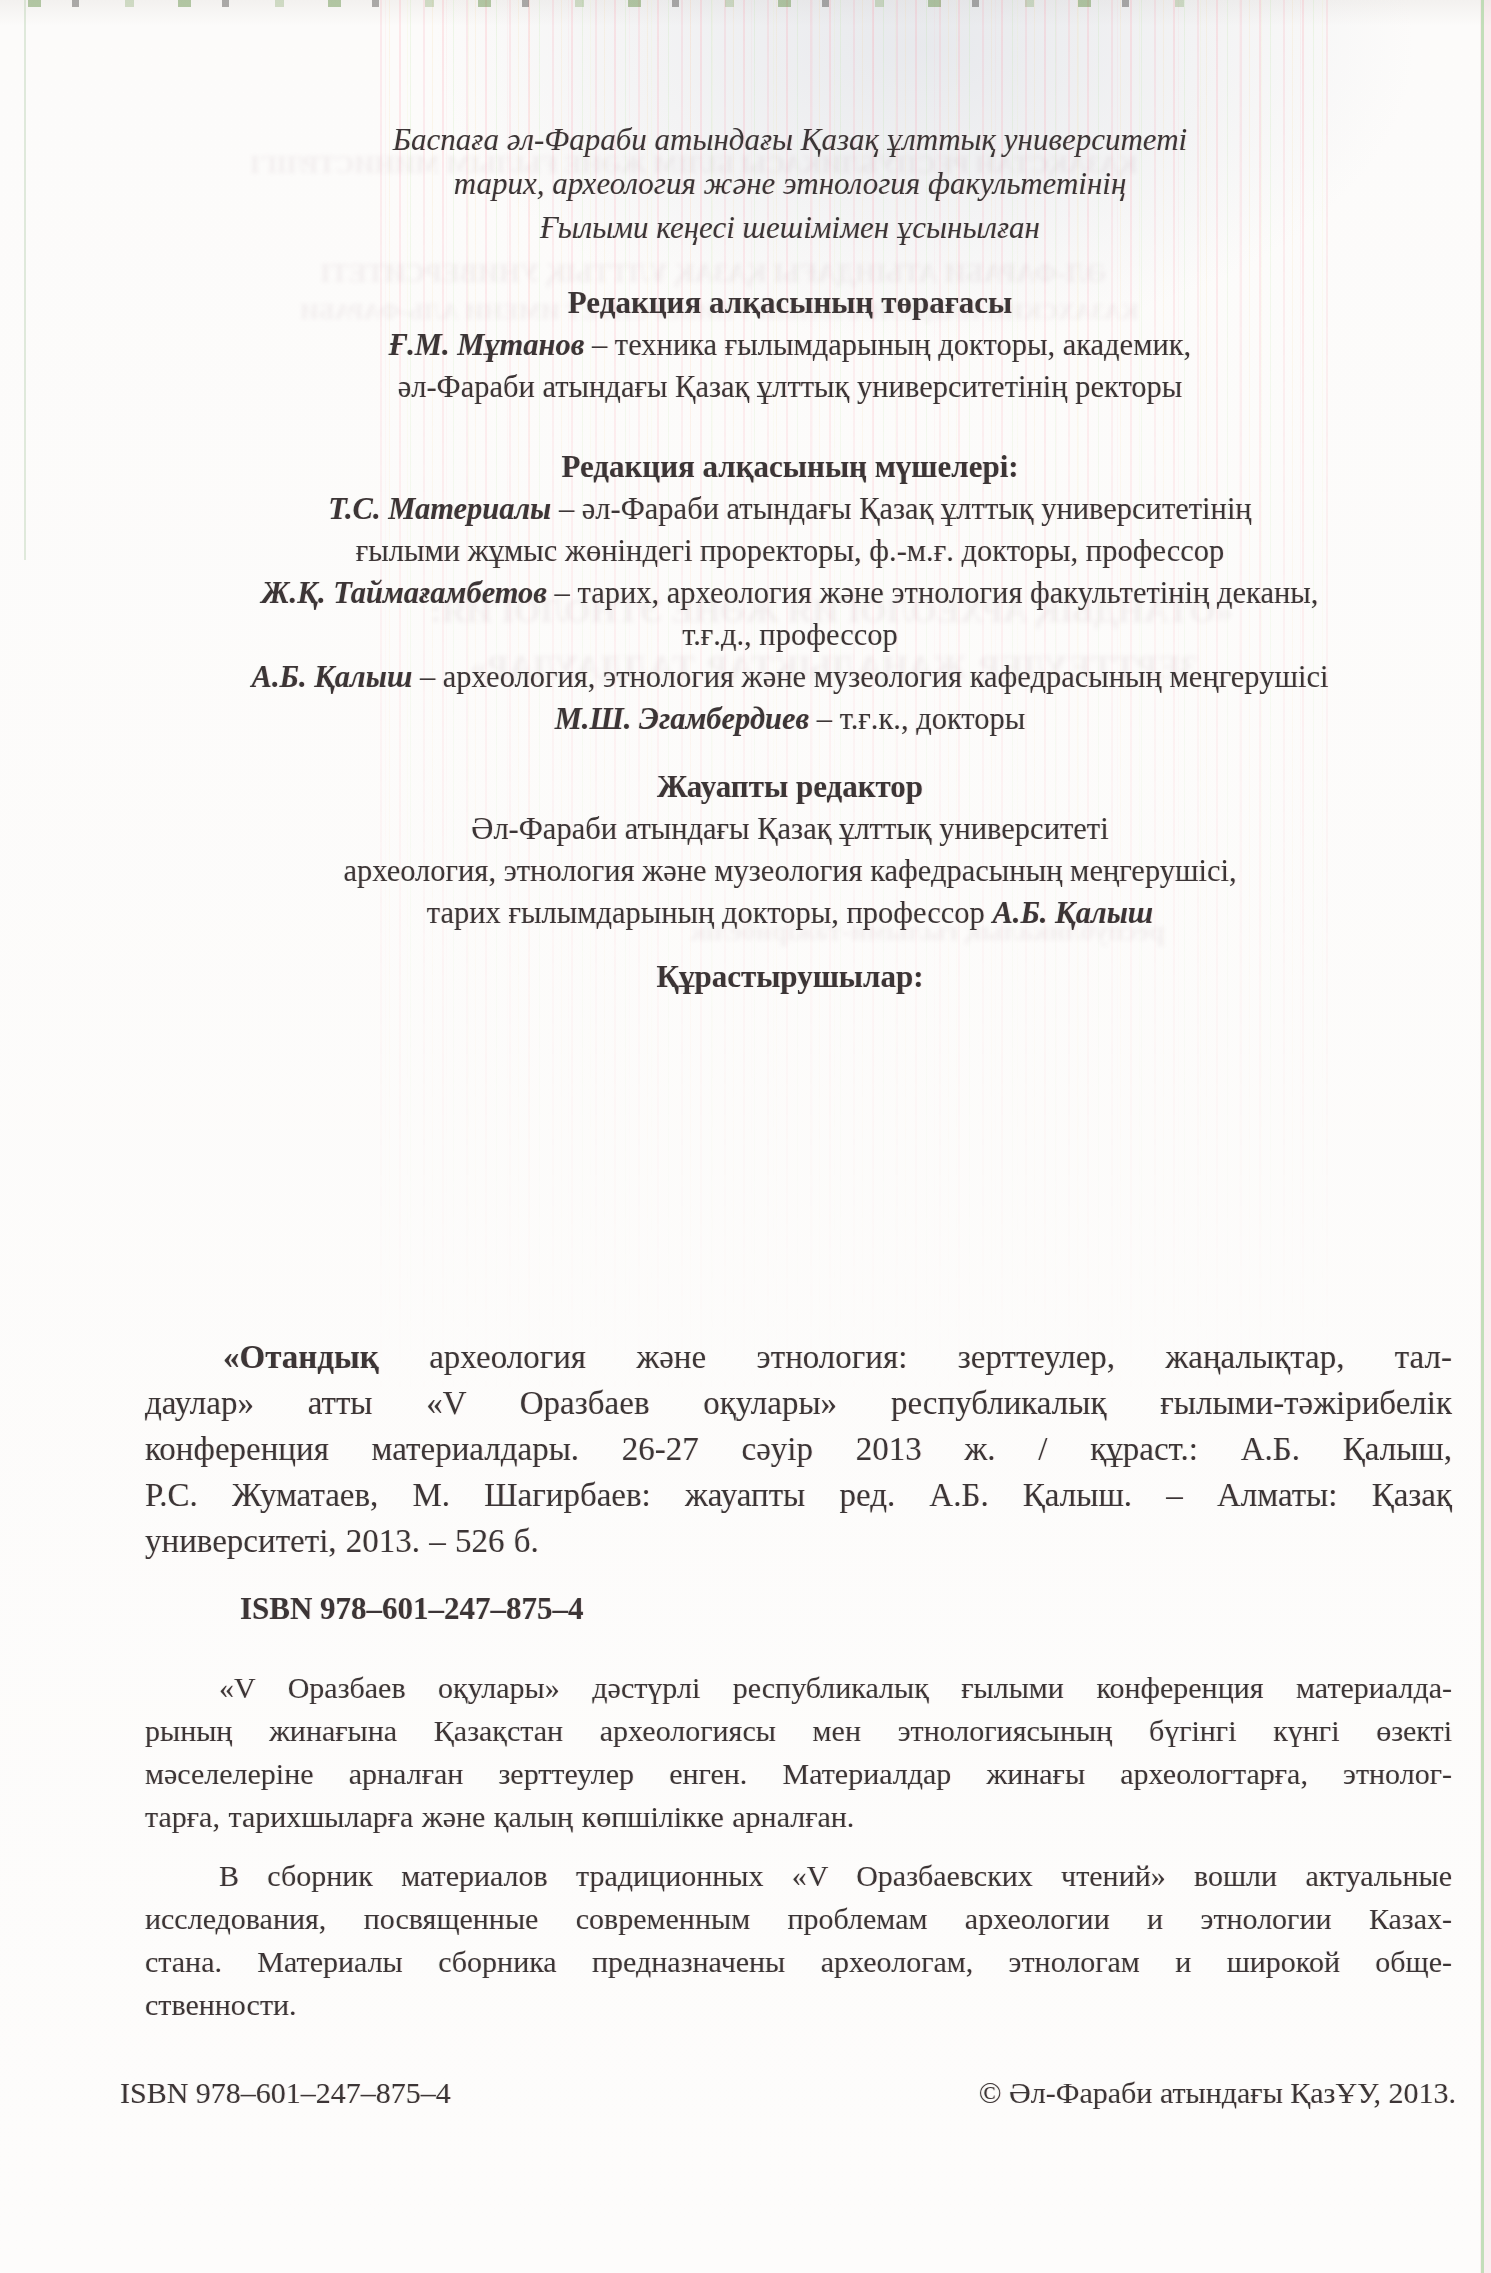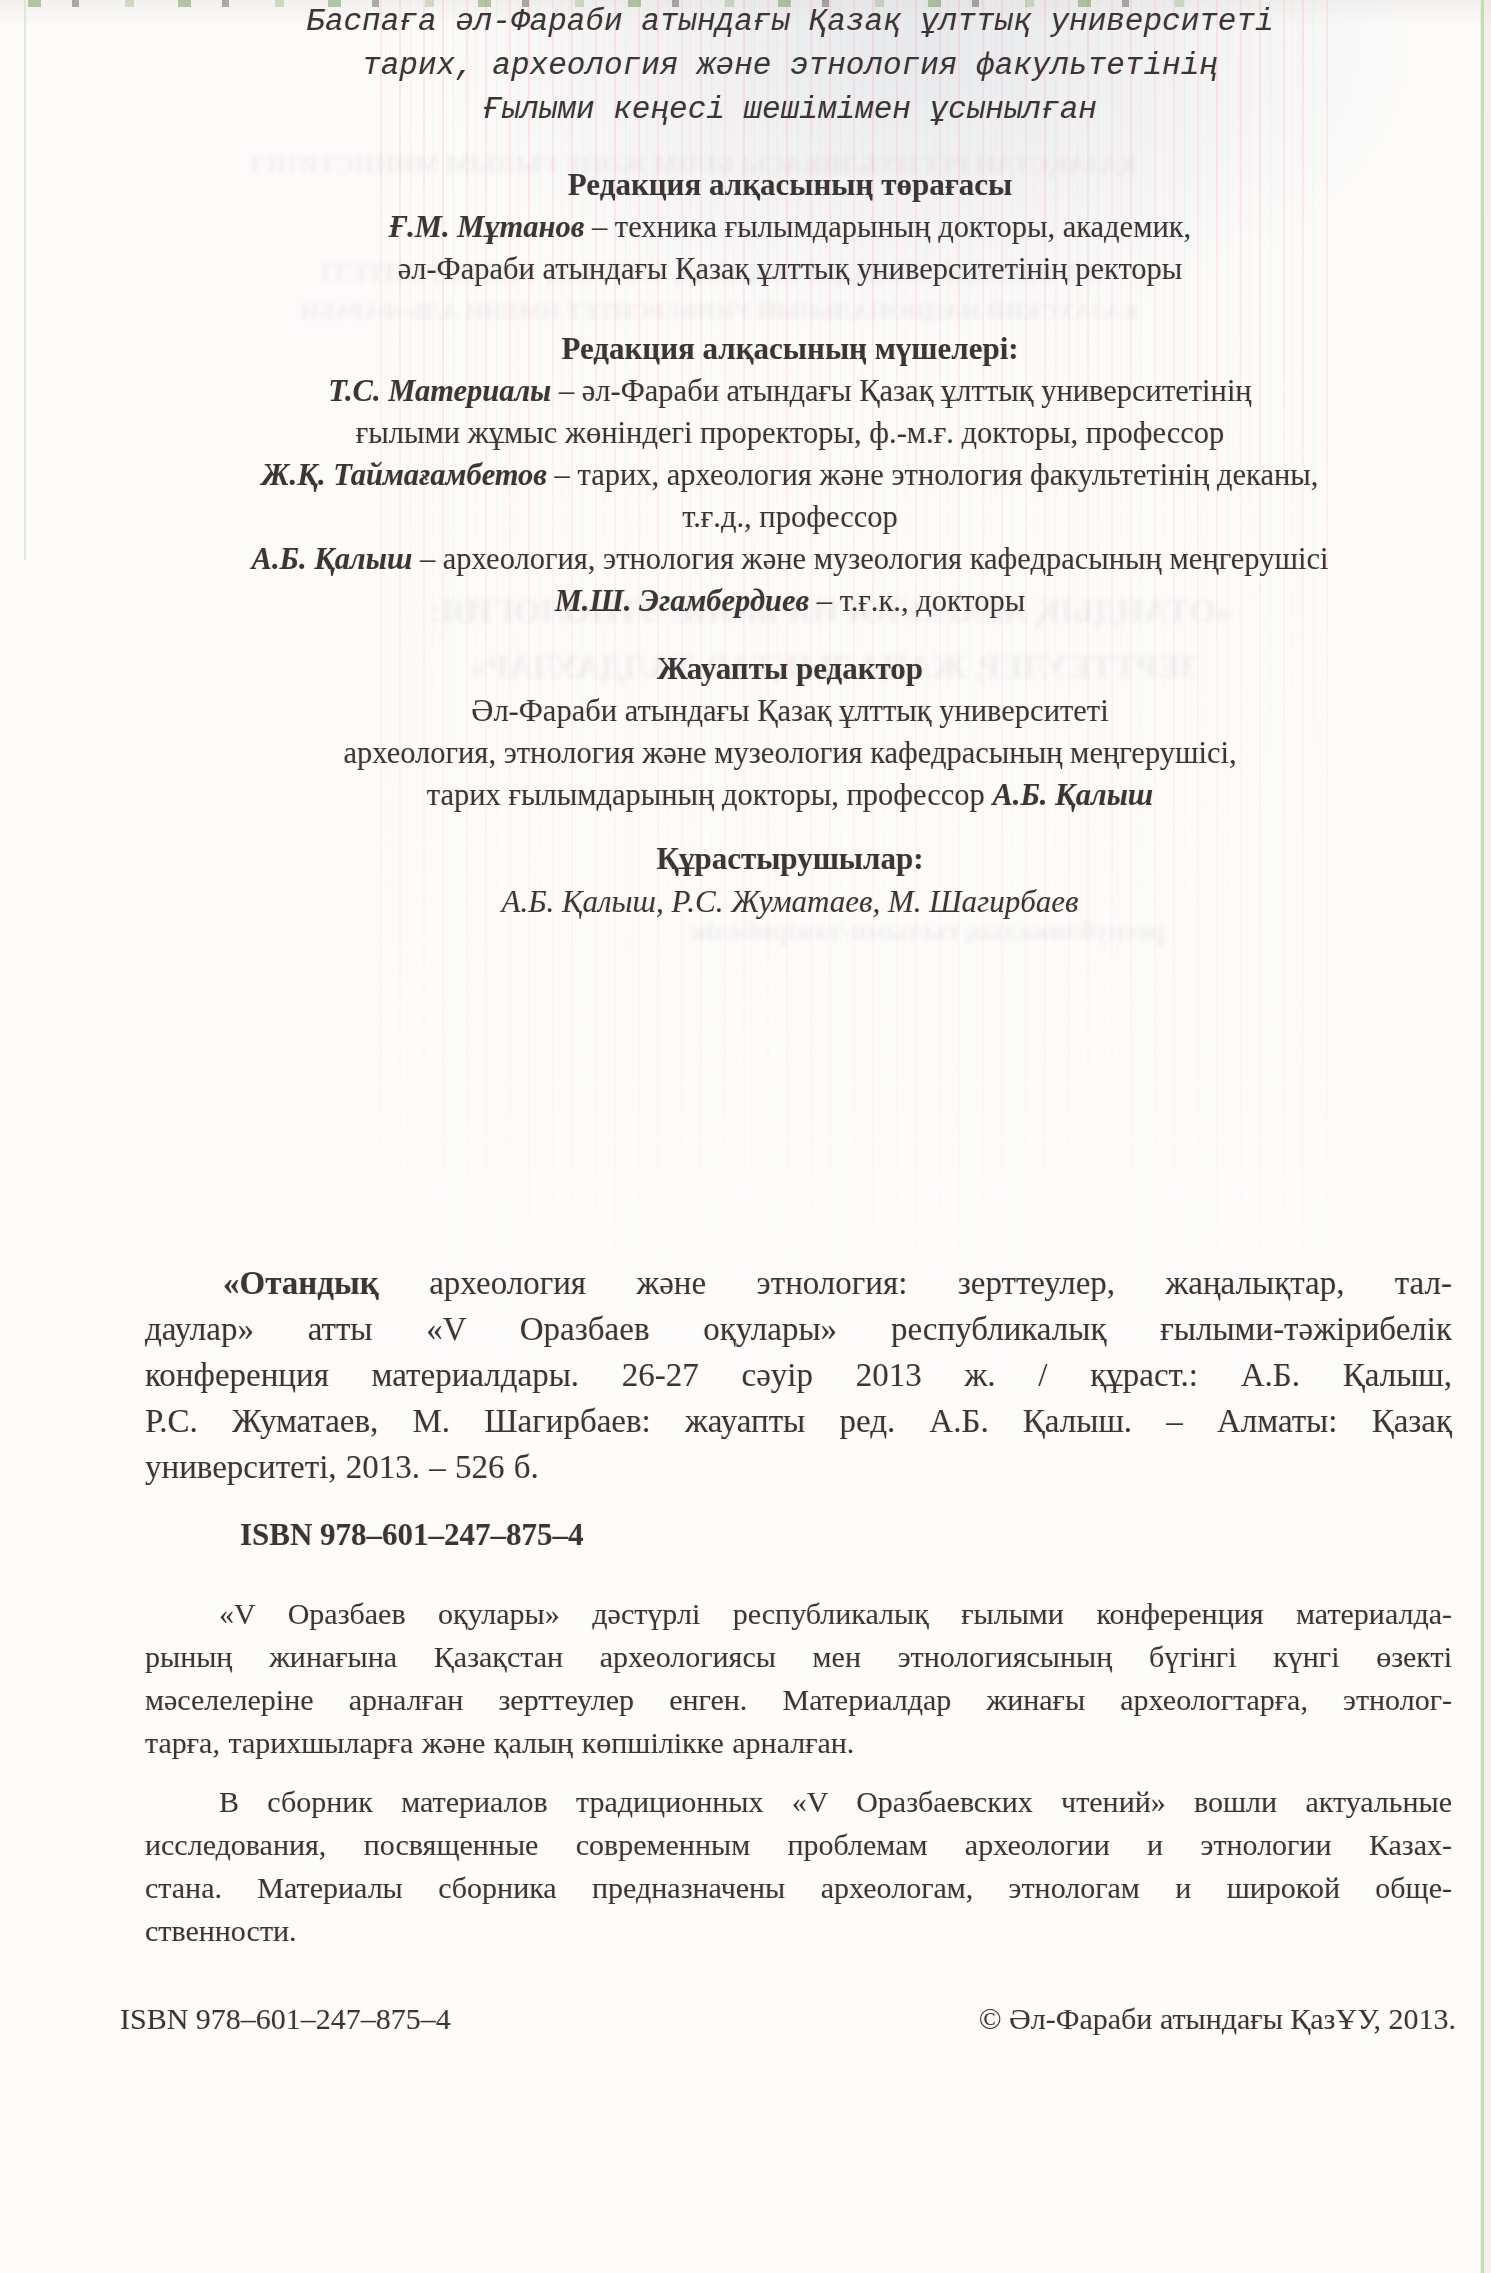--- a/index.html
+++ b/index.html
@@ -67,22 +67,22 @@
   
   .content{
     position:relative;
     margin-left:120px;width:1340px;
   }
   .scan-text{
     text-shadow:1px 0 0 rgba(170,60,80,0.10), -1px 0 0 rgba(60,130,70,0.09);
   }
   .centered{text-align:center;}
   .approval{
-    margin:0;
-    font-style:italic;font-size:31px;line-height:44px;font-family:Liberation Mono, monospace;
+    margin:0;padding-top:118px;
+    font-style:italic;font-size:31px;line-height:44px;
   }
   .sec{margin:0;}
   .sec .heading{font-weight:bold;font-size:31px;}
   .sec .line{font-size:30.5px;}
   .sec-chairman{padding-top:32px;}
   .sec-chairman .heading,.sec-chairman .line{line-height:42px;}
   .sec-board{padding-top:38px;}
   .sec-board .heading,.sec-board .line{line-height:42px;}
   .sec-editor{padding-top:26px;}
   .sec-editor .heading,.sec-editor .line{line-height:42px;}
@@ -165,21 +165,20 @@
 
     <div class="sec sec-editor centered">
       <div class="heading">Жауапты редактор</div>
       <div class="line"><span>Әл-Фараби атындағы Қазақ ұлттық университеті</span></div>
       <div class="line"><span>археология, этнология және музеология кафедрасының меңгерушісі,</span></div>
       <div class="line"><span>тарих ғылымдарының докторы, профессор </span><span class="person-name">А.Б. Қалыш</span></div>
     </div>
 
     <div class="sec sec-compilers centered">
       <div class="heading">Құрастырушылар:</div>
-      <div class="line">А.Б. Қалыш, Р.С. Жуматаев, М. Шагирбаев</div>
     </div>
 
     <div class="citation">
       <div class="pline first"><span class="lead-bold">«Отандық</span><span> археология және этнология: зерттеулер, жаңалықтар, тал-</span></div>
       <div class="pline">даулар» атты «V Оразбаев оқулары» республикалық ғылыми-тәжірибелік</div>
       <div class="pline">конференция материалдары. 26-27 сәуір 2013 ж. / құраст.: А.Б. Қалыш,</div>
       <div class="pline">Р.С. Жуматаев, М. Шагирбаев: жауапты ред. А.Б. Қалыш. – Алматы: Қазақ</div>
       <div class="pline last">университеті, 2013. – 526 б.</div>
     </div>
 

